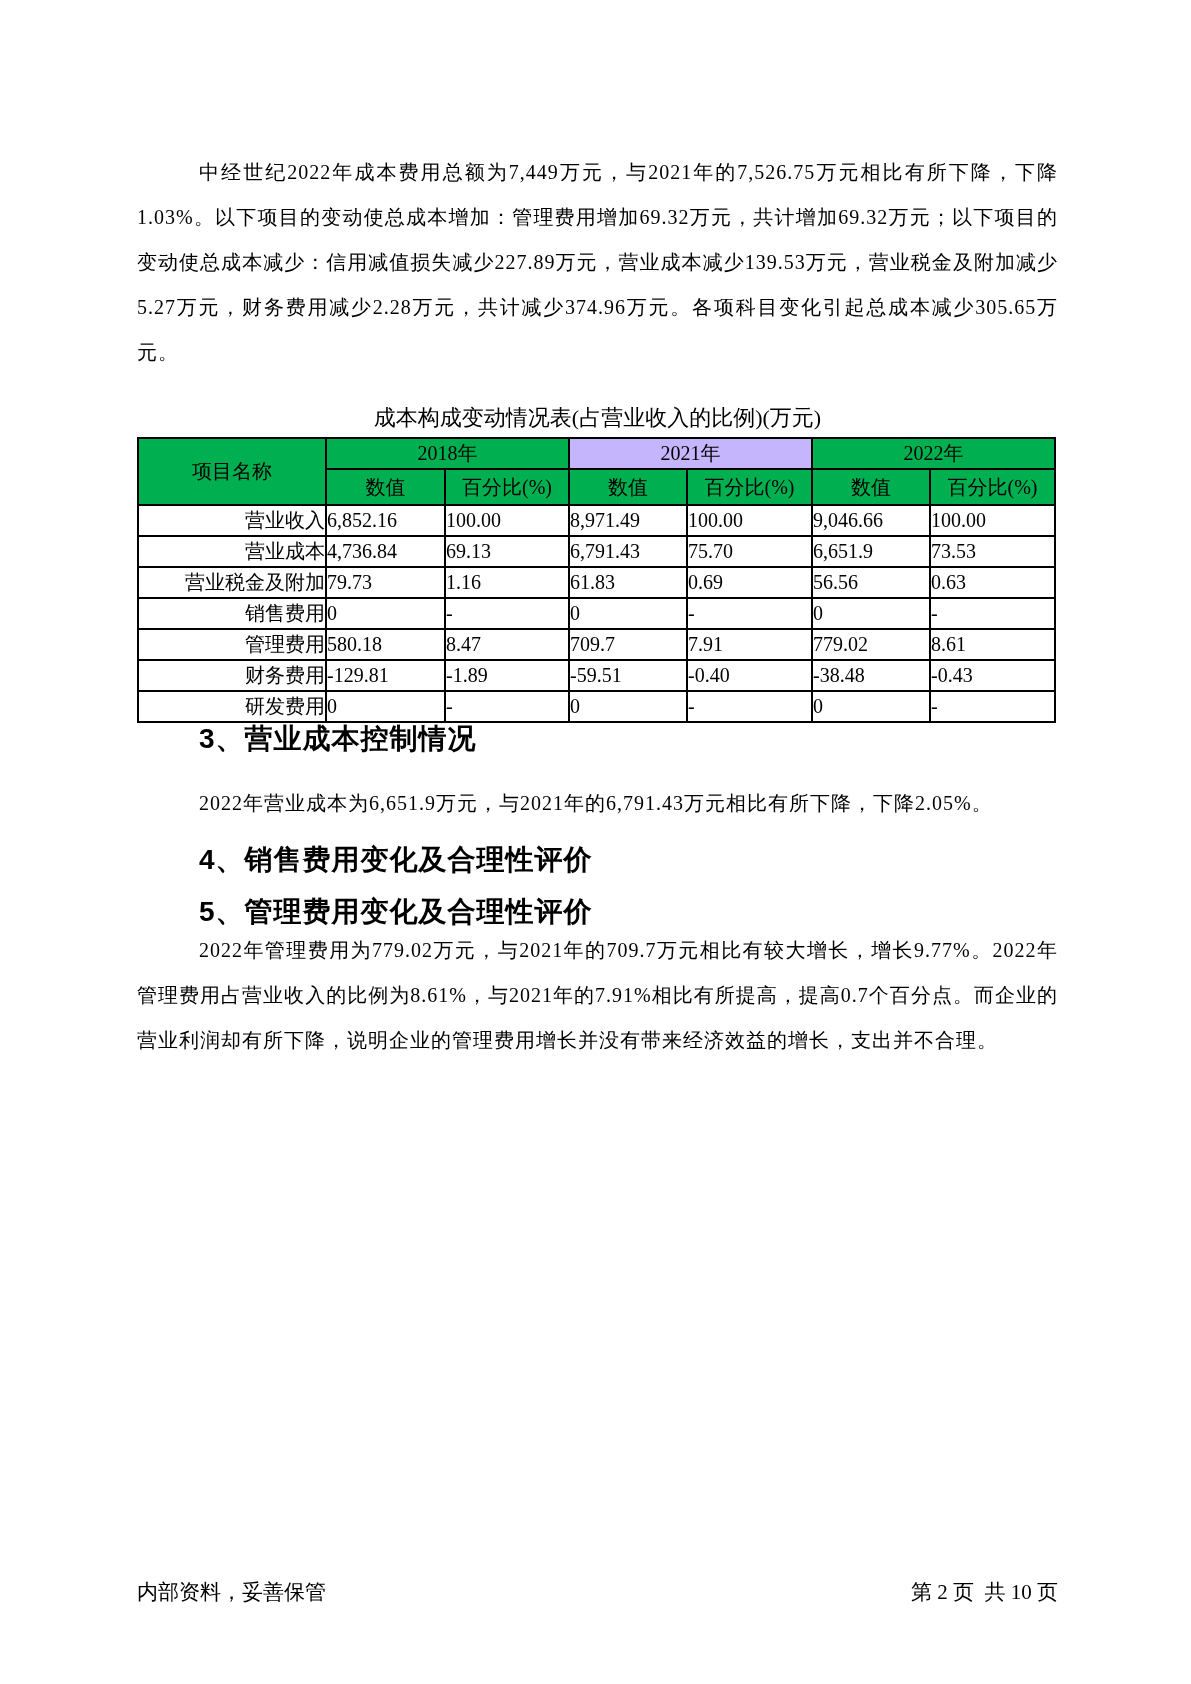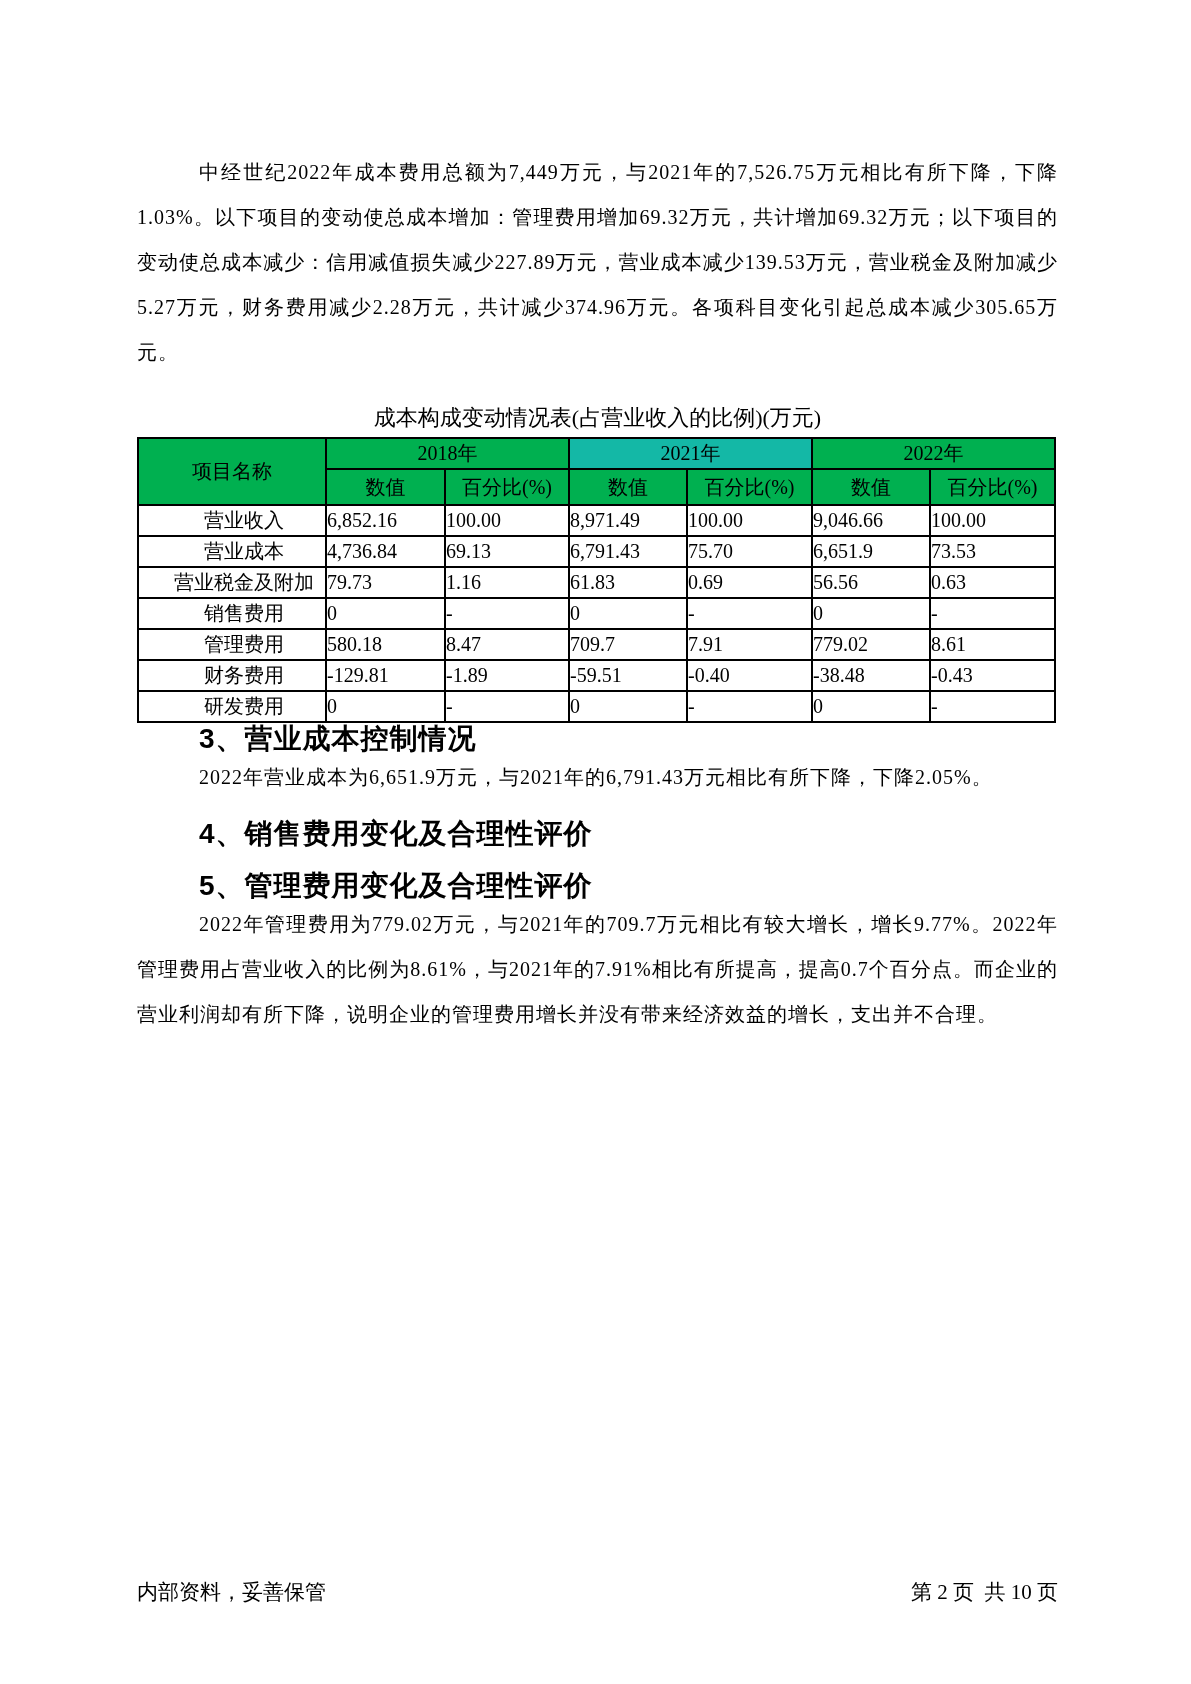--- a/index.html
+++ b/index.html
@@ -31,29 +31,29 @@
   .cost-table col.c-v3 { width:118px; }
   .cost-table col.c-p3 { width:125px; }
   .cost-table th, .cost-table td {
     border:2px solid #000; font-weight:normal; overflow:hidden;
     font-size:20px; padding:0;
   }
   .cost-table thead th { background:#00B050; text-align:center; }
   .cost-table .row-year th { height:29px; }
   .cost-table .row-sub th { height:34px; }
   .cost-table tbody td { height:29px; }
-  .cost-table td.item { text-align:center; padding-left:24px;margin-left:17px; }
+  .cost-table td.item { text-align:right; padding-left:24px;margin-left:17px; }
   .cost-table td.num { text-align:left; }
   .heading {
     font-family:"Liberation Sans","DejaVu Sans",sans-serif;
     font-weight:700; font-size:28px; line-height:32px;
     margin:0; padding-left:62px; letter-spacing:1px;
   }
   .h3 { }
-  .p3 { }
+  .p3 { margin-top:26px; }
   .h4 { margin-top:18px; }
   .h5 { margin-top:20px; }
   .p5 { }
   .footer-left {
     position:absolute; left:137px; top:1578px;
     font-size:21px; line-height:28px;
   }
   .footer-right {
     position:absolute; right:133px; top:1578px;
     font-size:21px; line-height:28px; white-space:pre;
@@ -76,21 +76,21 @@
           <col class="c-p1">
         <col class="c-v2">
           <col class="c-p2">
           <col class="c-v3">
           <col class="c-p3">
       </colgroup>
       <thead>
         <tr class="row-year">
           <th rowspan="2" style="background: rgb(0, 176, 80);">项目名称</th>
           <th colspan="2" style="background: rgb(0, 176, 80);">2018年</th>
-          <th colspan="2" style="background: #14b8a6;">2021年</th>
+          <th colspan="2" style="background: #c4b5fd;">2021年</th>
           <th colspan="2" style="background: rgb(0, 176, 80);">2022年</th>
         </tr>
         <tr class="row-sub">
           <th style="background: rgb(0, 176, 80);">数值</th>
           <th style="background: rgb(0, 176, 80);">百分比(%)</th>
           <th style="background: rgb(0, 176, 80);">数值</th>
           <th style="background: rgb(0, 176, 80);">百分比(%)</th>
           <th style="background: rgb(0, 176, 80);">数值</th>
           <th style="background: rgb(0, 176, 80);">百分比(%)</th>
         </tr>

